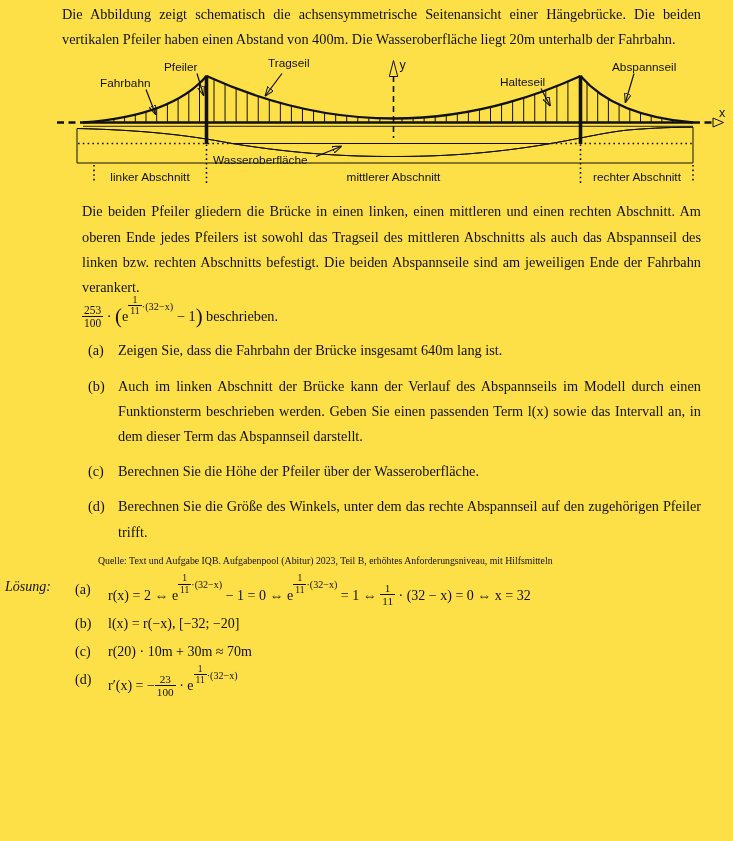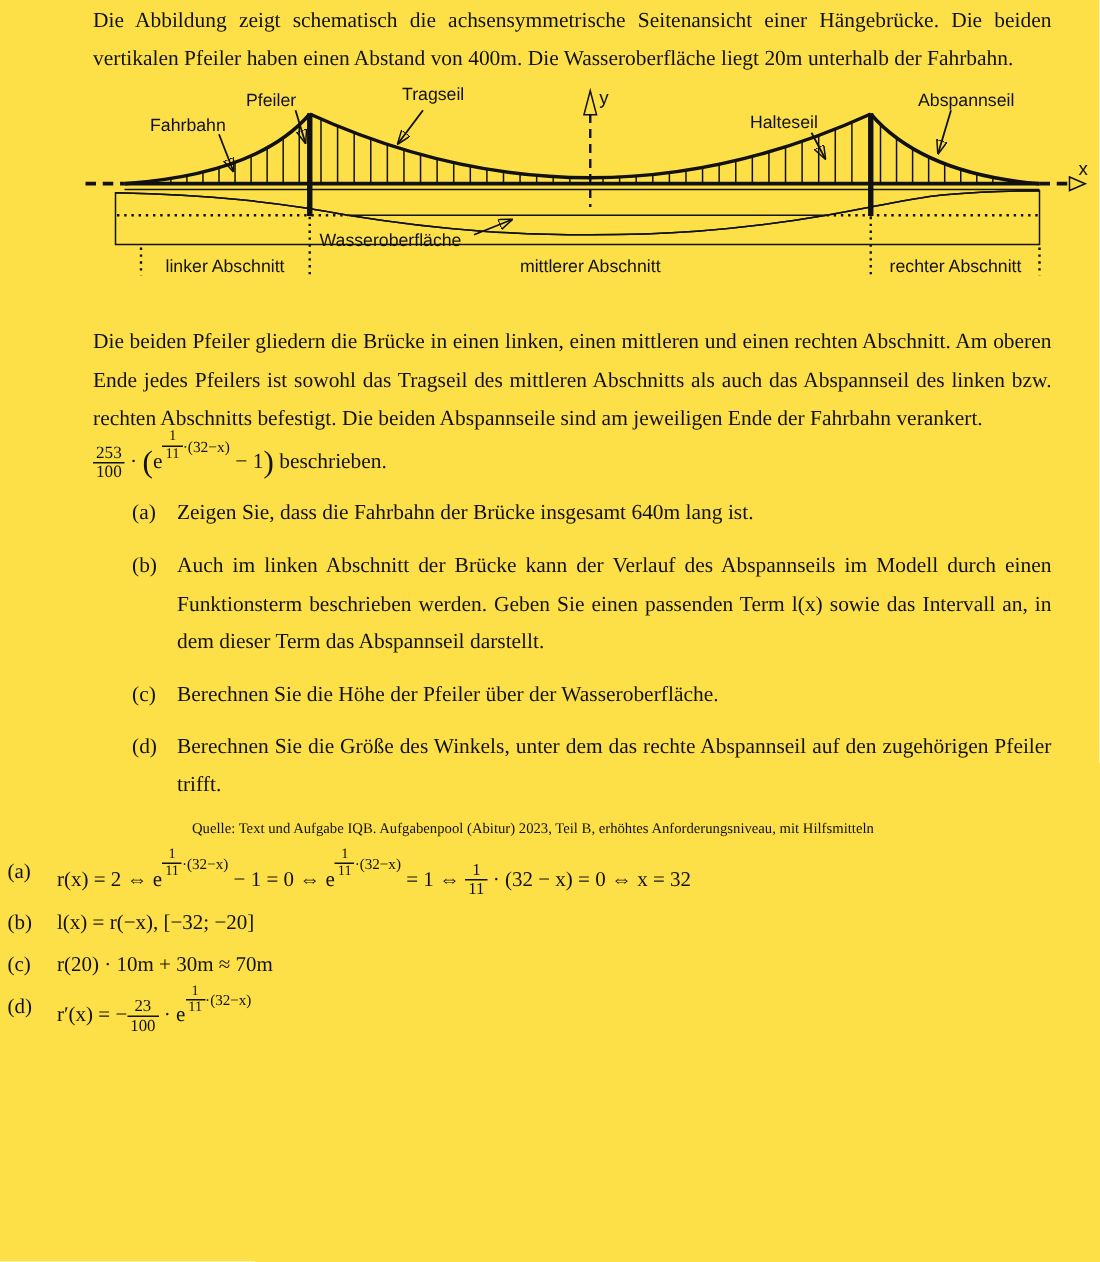--- a/index.html
+++ b/index.html
@@ -19,21 +19,21 @@
   .frac .den{display:block;padding:0 2px;text-align:right;}
   sup.exp{font-size:0.72em;line-height:0;position:relative;top:-0.55em;}
   sup.exp .frac{font-size:0.95em;vertical-align:-0.45em;}
   .bp{font-size:1.45em;line-height:0;vertical-align:-0.12em;}
   
   .tasks{margin:9px 32px 0 88px;}
   .task{display:flex;margin-bottom:10px;line-height:25.2px;}
   .task .tl{flex:none;width:30px;}
   .task .tt{flex:1;text-align:justify;}
   
-  .source{margin:10px 20px 0 108px;font-size:9.8px;line-height:12px;padding-left:20px;}
+  .source{margin:10px 20px 0 78px;font-size:9.8px;line-height:12px;padding-left:20px;}
   
   .solution{display:flex;margin:12px 6px 0 5px;font-size:14px;}
   .sol-heading{flex:none;width:70px;font-style:italic;}
   .sol-items{flex:1;}
   .sol-row{display:flex;margin-bottom:6px;line-height:22px;}
   .sol-row .sl{flex:none;width:33px;}
   .sol-row .sc{flex:1;}
   .sol-line2{margin-top:3px;}
 </style>
 </head>
@@ -152,21 +152,21 @@
       <text class="lbl" x="268" y="80.5">Tragseil</text>
       <text class="lbl" x="500" y="99.5">Halteseil</text>
       <text class="lbl" x="612" y="84.5">Abspannseil</text>
       <text class="lbl" x="213" y="178">Wasseroberfläche</text>
       <text class="lbl" x="150" y="195" text-anchor="middle">linker Abschnitt</text>
       <text class="lbl" x="393.5" y="195" text-anchor="middle">mittlerer Abschnitt</text>
       <text class="lbl" x="637" y="195" text-anchor="middle">rechter Abschnitt</text>
     </svg>
   </div>
 
-  <div style="margin-top:30px;">
+  <div style="margin-top:13px;padding-left:20px;">
     <p class="para">Die beiden Pfeiler gliedern die Brücke in einen linken, einen mittleren und einen rechten Abschnitt. Am oberen Ende jedes Pfeilers ist sowohl das Tragseil des mittleren Abschnitts als auch das Abspannseil des linken bzw. rechten Abschnitts befestigt. Die beiden Abspannseile sind am jeweiligen Ende der Fahrbahn verankert.</p>
     <p class="para">
       <span class="frac"><span class="num">253</span><span class="den">100</span></span>
       <span>·</span>
       <span class="bp">(</span><span>e</span><sup class="exp"><span class="frac"><span class="num">1</span><span class="den">11</span></span><span>·(32−x)</span></sup>
       <span>− 1</span><span class="bp">)</span>
       <span>beschrieben.</span></p>
   </div>
 
   <div class="tasks">
@@ -184,20 +184,21 @@
     </div>
     <div class="task">
       <span class="tl">(d)</span>
       <span class="tt">Berechnen Sie die Größe des Winkels, unter dem das rechte Abspannseil auf den zugehörigen Pfeiler trifft.</span>
     </div>
   </div>
 
   <p class="source">Quelle: Text und Aufgabe IQB. Aufgabenpool (Abitur) 2023, Teil B, erhöhtes Anforderungsniveau, mit Hilfsmitteln</p>
 
   <div class="solution">
+    <div class="sol-heading">Lösung:</div>
     <div class="sol-items">
 
       <div class="sol-row">
         <span class="sl">(a)</span>
         <span class="sc"><span>r(x) = 2 ⇔ e</span><sup class="exp"><span class="frac"><span class="num">1</span><span class="den">11</span></span><span>·(32−x)</span></sup>
           <span>− 1 = 0 ⇔ e</span><sup class="exp"><span class="frac"><span class="num">1</span><span class="den">11</span></span><span>·(32−x)</span></sup>
           <span>= 1 ⇔</span>
           <span class="frac"><span class="num">1</span><span class="den">11</span></span>
           <span>· (32 − x) = 0 ⇔ x = 32</span></span>
       </div>

